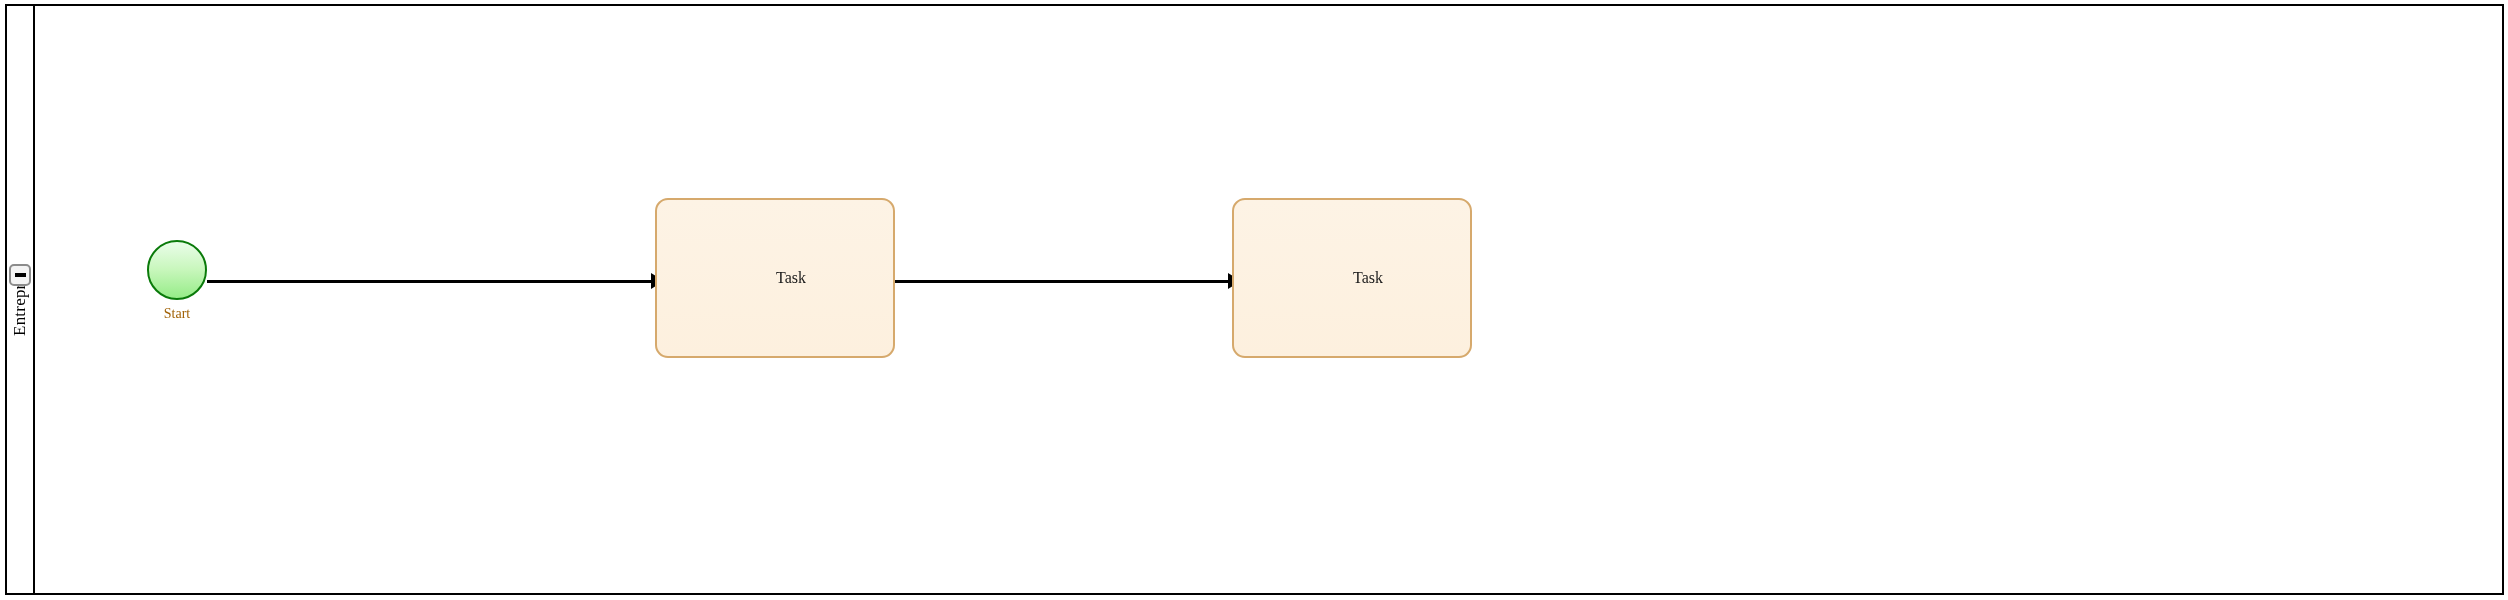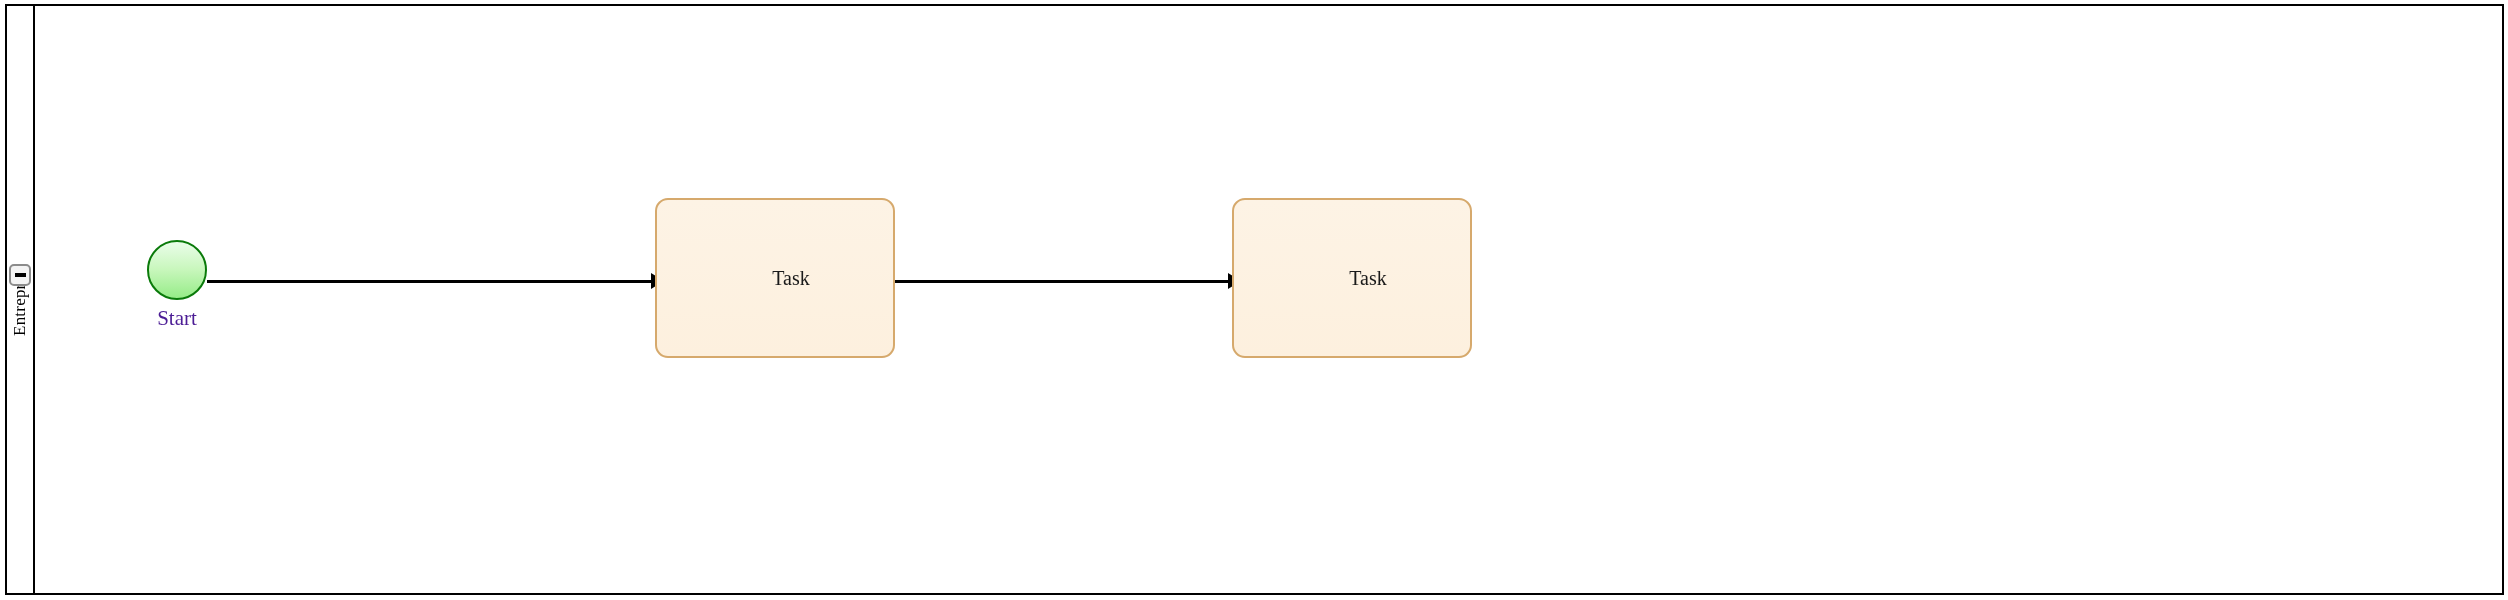--- a/index.html
+++ b/index.html
@@ -94,39 +94,39 @@
     position: absolute;
     box-sizing: border-box;
     border-radius: 50%;
     border: 2px solid #0a7a0a;
     background: linear-gradient(180deg, #eafdea 0%, #c9f7bd 48%, #96ec88 100%);
     cursor: pointer;
   }
   .event-label {
     position: absolute;
     text-align: center;
-    font-size: 21px;
-    color: #4c1d95;
+    font-size: 14px;
+    color: #a16207;
     white-space: nowrap;
   }
 
   
   .task {
     position: absolute;
     box-sizing: border-box;
     border: 2px solid #d6a96c;
     border-radius: 13px;
     background: linear-gradient(180deg, #fdf3e5 0%, #fdf0de 100%);
     display: flex;
     align-items: center;
     justify-content: center;
     cursor: pointer;
   }
   .task-label {
-    font-size: 20px;
+    font-size: 16px;
     color: #1a1a1a;
     white-space: nowrap;
     margin-left: 32px;
   }
 
   
   .flow {
     position: absolute;
     height: 0;
     border-top: 3px solid #000000;

